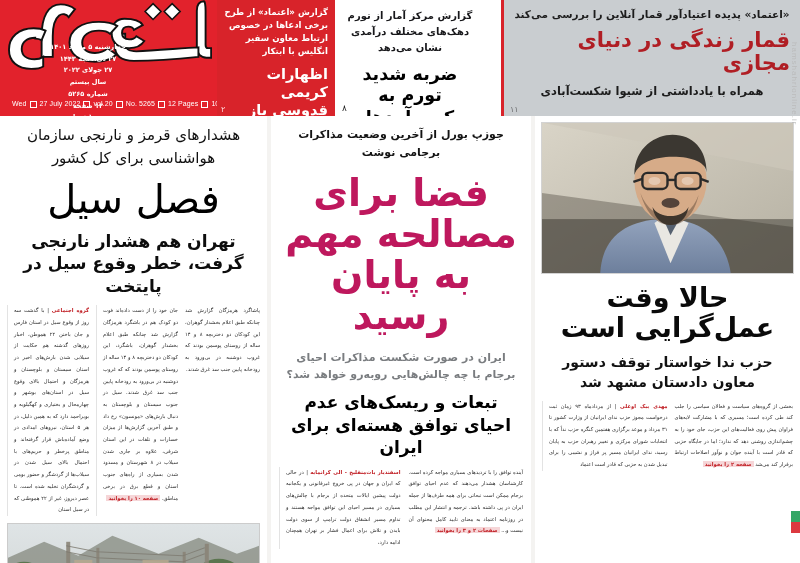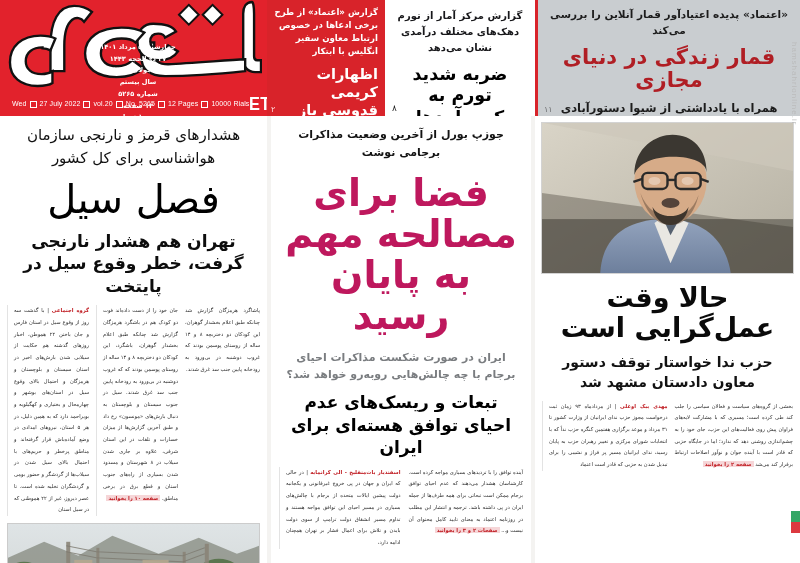--- a/index.html
+++ b/index.html
@@ -20,39 +20,40 @@
   
   .topband{
     height:116px;
     display:flex;flex-direction:row;
     background:#ffffff;
     box-sizing:border-box;
   }
 
   
   .block-gamble{
-    width:265px;
+    width:299px;
     background:#c9cdd0;
     position:relative;
     box-sizing:border-box;
     padding:6px 10px 4px 10px;
     display:flex;flex-direction:column;
     justify-content:flex-start;
     border-left:3px solid #ffffff;
+    margin-left:16px;
   }
   .gamble-kicker{
     font-size:10.5px;line-height:1.55;
     color:#1c1c1c;text-align:center;
     font-weight:700;
     letter-spacing:-.2px;
   }
   .gamble-head{
     font-size:21px;line-height:1.1;
     color:#b01e24;font-weight:700;
-    text-align:center;margin-top:7px;
+    text-align:right;margin-top:7px;
     letter-spacing:-.5px;
   }
   .gamble-sub{
     font-size:11.5px;line-height:1.3;
     color:#1c1c1c;font-weight:700;
     text-align:center;margin-top:9px;
   }
   .gamble-pageno{
     position:absolute;left:6px;bottom:2px;
     font-size:8px;color:#6d6f71;
@@ -315,21 +316,21 @@
 <body>
 
 <div class="page">
 
   <div class="topband">
 
     <div class="block-gamble">
       <div class="gamble-redbar"></div>
       <div class="gamble-kicker">«اعتماد» پدیده اعتیادآور قمار آنلاین را بررسی می‌کند</div>
       <div class="gamble-head">قمار زندگی در دنیای مجازی</div>
-      <div class="gamble-sub">همراه با یادداشتی از شیوا دستور‌آبادی</div>
+      <div class="gamble-sub">همراه با یادداشتی از شیوا شکست‌آبادی</div>
       <div class="gamble-pageno">۱۱</div>
     </div>
 
     <div class="block-mid">
       <div class="inflation">
         <div class="inflation-kicker">گزارش مرکز آمار از تورم دهک‌های مختلف درآمدی نشان می‌دهد</div>
         <div class="inflation-head">ضربه شدید تورم به کم‌درآمدها</div>
         <div class="inflation-pageno">۸</div>
       </div>
       <div class="karimi">

